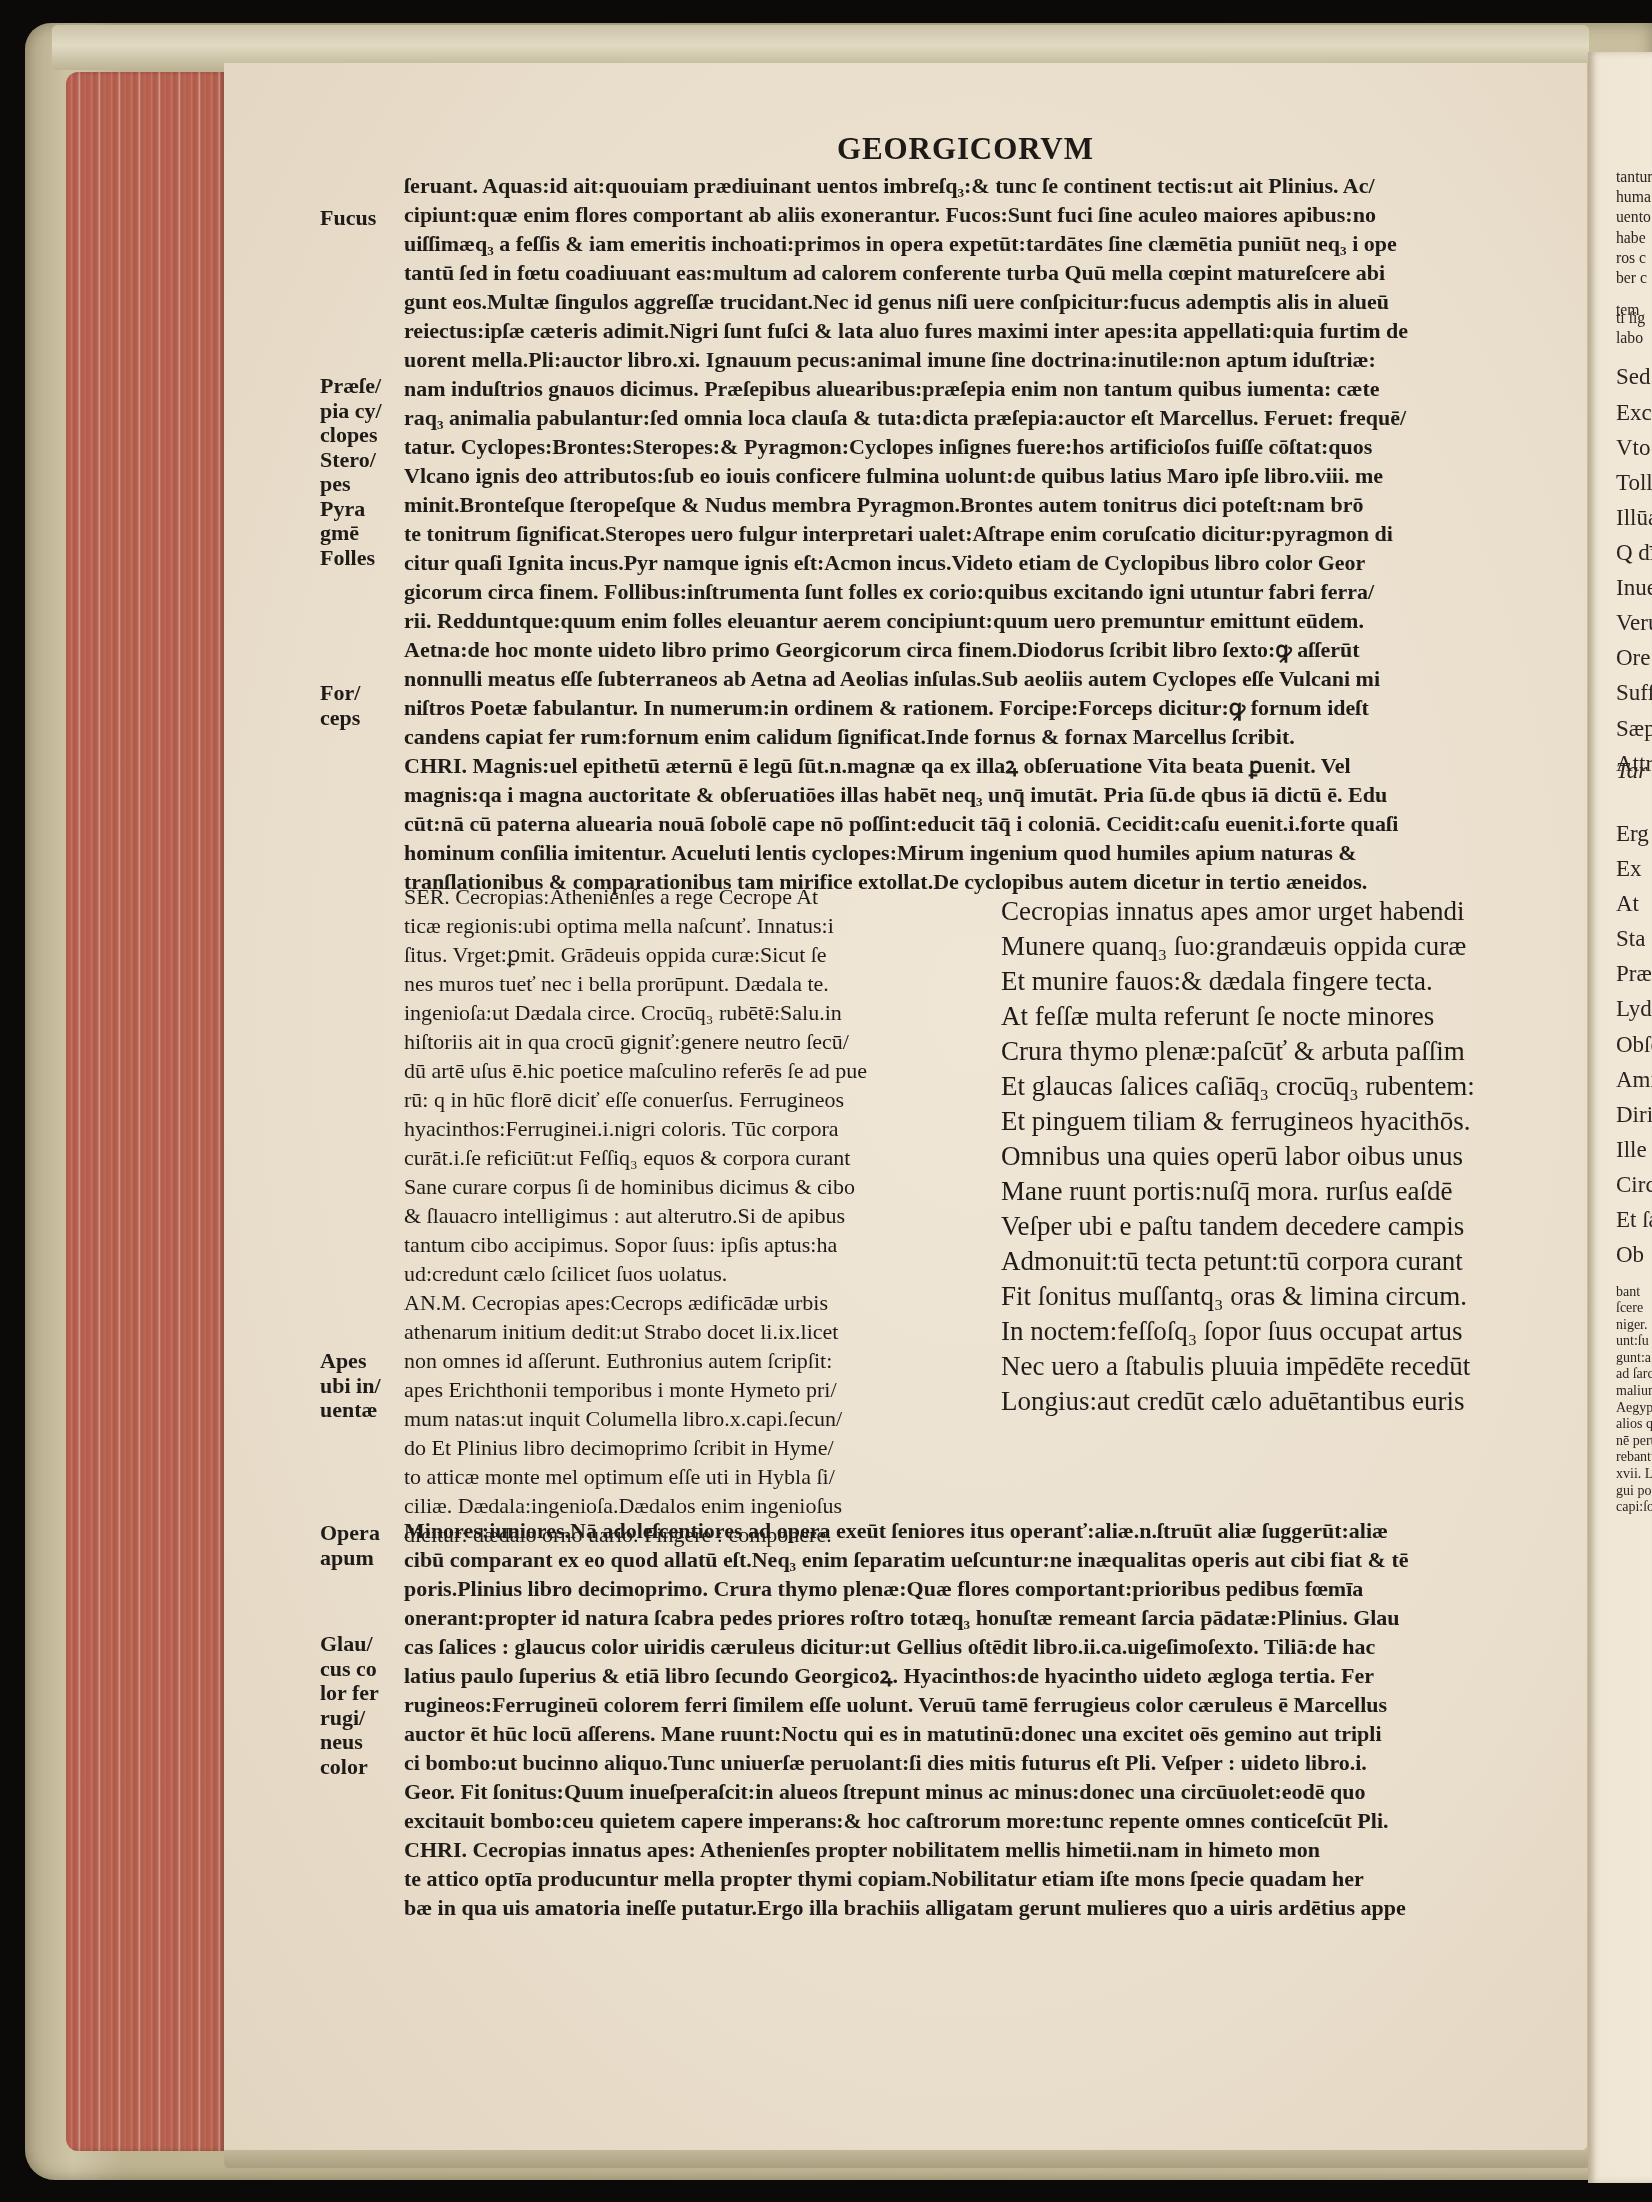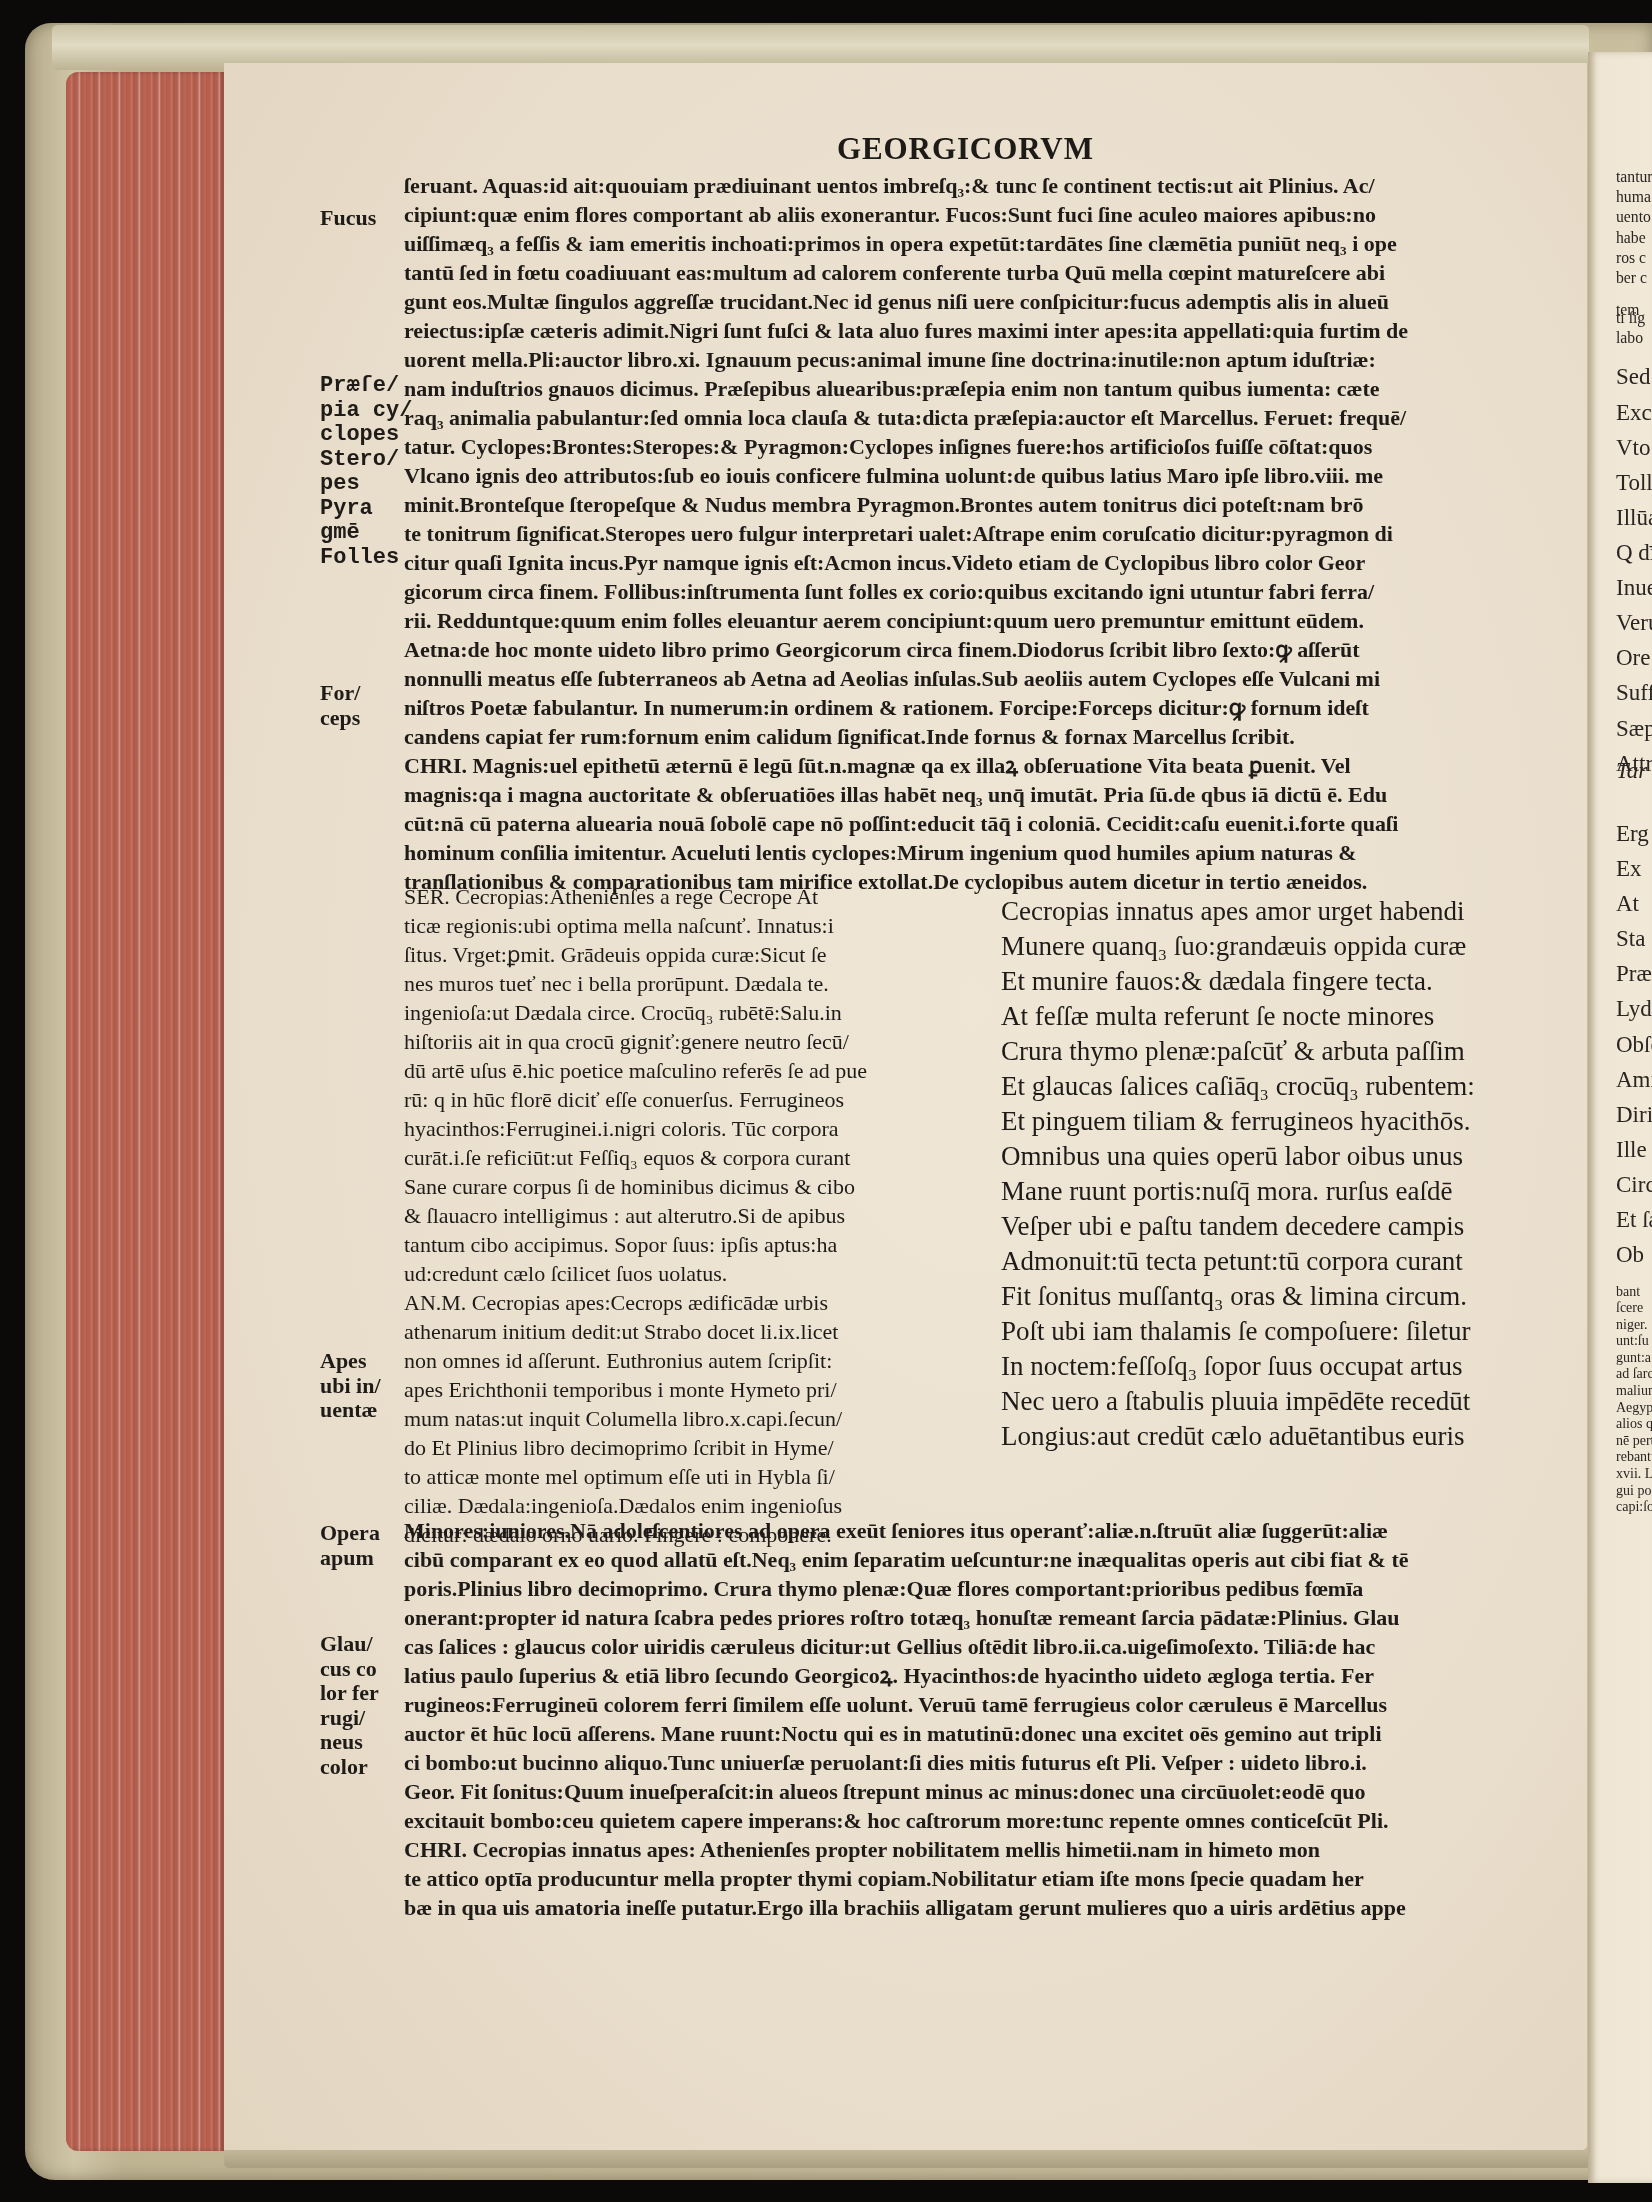--- a/index.html
+++ b/index.html
@@ -75,21 +75,21 @@
 <div class="paper-bottom-curl"></div>
 
 <div class="paper"></div>
 
 <div class="running-head">GEORGICORVM</div>
 
 <div class="glosses" id="glosses" style="top: 0px;">
     <div class="gloss" style="top: 206px;">
       <span class="gl">Fucus</span>
     </div>
-    <div class="gloss" style="top: 374px; font-family: Liberation Mono, monospace;">
+    <div class="gloss" style="top: 374px;">
       <span class="gl">Præſe/</span>
       <span class="gl">pia cy/</span>
       <span class="gl">clopes</span>
       <span class="gl">Stero/</span>
       <span class="gl">pes</span>
       <span class="gl">Pyra</span>
       <span class="gl">gmē</span>
       <span class="gl">Folles</span>
     </div>
     <div class="gloss" style="top: 681px;">
@@ -173,21 +173,20 @@
     <div class="line">Et munire fauos:&amp; dædala fingere tecta.</div>
     <div class="line">At feſſæ multa referunt  ſe nocte minores</div>
     <div class="line">Crura thymo plenæ:paſcūť &amp; arbuta paſſim</div>
     <div class="line">Et glaucas ſalices caſiāq₃ crocūq₃ rubentem:</div>
     <div class="line">Et pinguem tiliam &amp; ferrugineos  hyacithōs.</div>
     <div class="line">Omnibus una quies operū labor  oibus unus</div>
     <div class="line">Mane ruunt  portis:nuſq̄ mora. rurſus  eaſdē</div>
     <div class="line">Veſper ubi e paſtu tandem decedere  campis</div>
     <div class="line">Admonuit:tū tecta petunt:tū corpora curant</div>
     <div class="line">Fit ſonitus muſſantq₃ oras &amp; limina circum.</div>
-    <div class="line">Poſt ubi iam thalamis ſe compoſuere: ſiletur</div>
     <div class="line">In noctem:feſſoſq₃ ſopor ſuus occupat artus</div>
     <div class="line">Nec uero a ſtabulis  pluuia impēdēte recedūt</div>
     <div class="line">Longius:aut credūt  cælo aduētantibus  euris</div>
   </div>
 <div class="block commentary-bottom" id="cb">
     <div class="line">Minores:iuniores.Nā adoleſcentiores ad opera exeūt ſeniores itus operanť:aliæ.n.ſtruūt aliæ ſuggerūt:aliæ</div>
     <div class="line">cibū comparant ex eo quod allatū eſt.Neq₃ enim ſeparatim ueſcuntur:ne inæqualitas operis aut cibi fiat &amp; tē</div>
     <div class="line">poris.Plinius libro decimoprimo.  Crura thymo plenæ:Quæ flores comportant:prioribus pedibus fœmīa</div>
     <div class="line">onerant:propter id natura ſcabra pedes priores roſtro totæq₃ honuſtæ remeant ſarcia pādatæ:Plinius.  Glau</div>
     <div class="line">cas ſalices : glaucus  color uiridis cæruleus dicitur:ut Gellius oſtēdit libro.ii.ca.uigeſimoſexto.  Tiliā:de hac</div>

